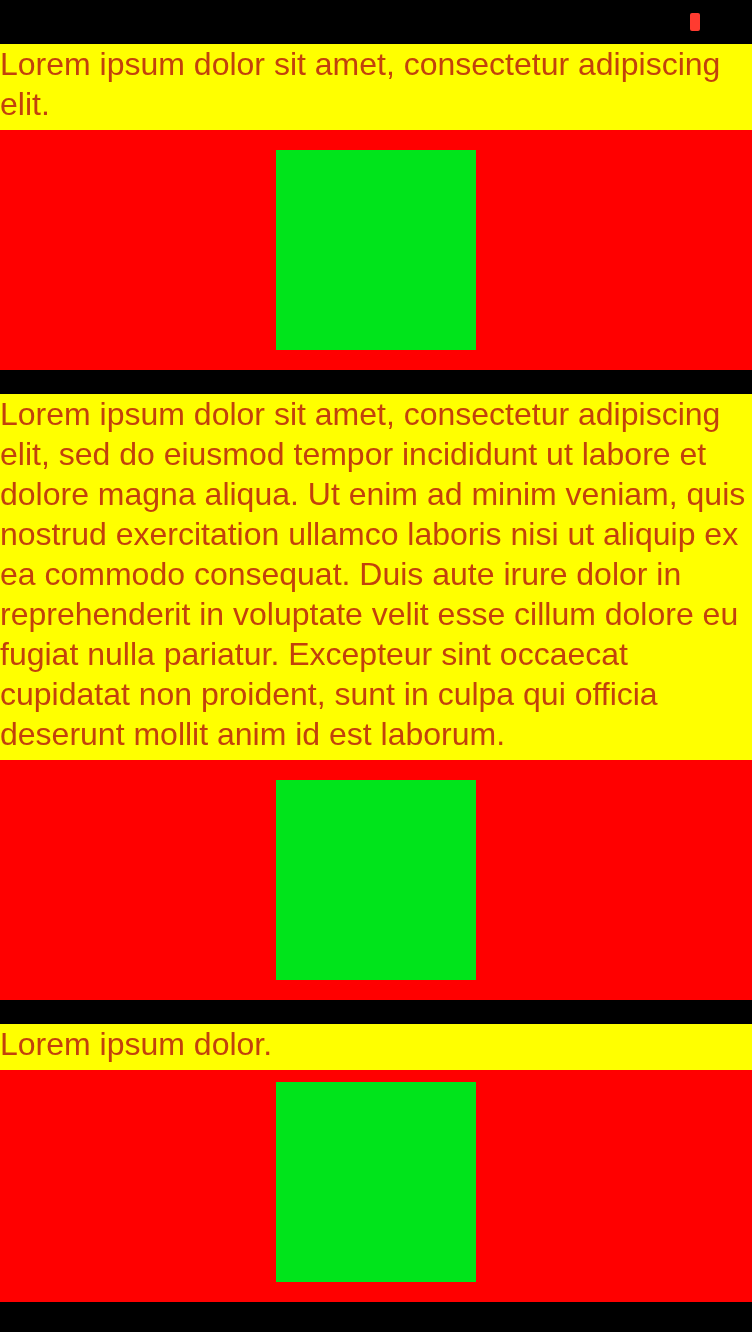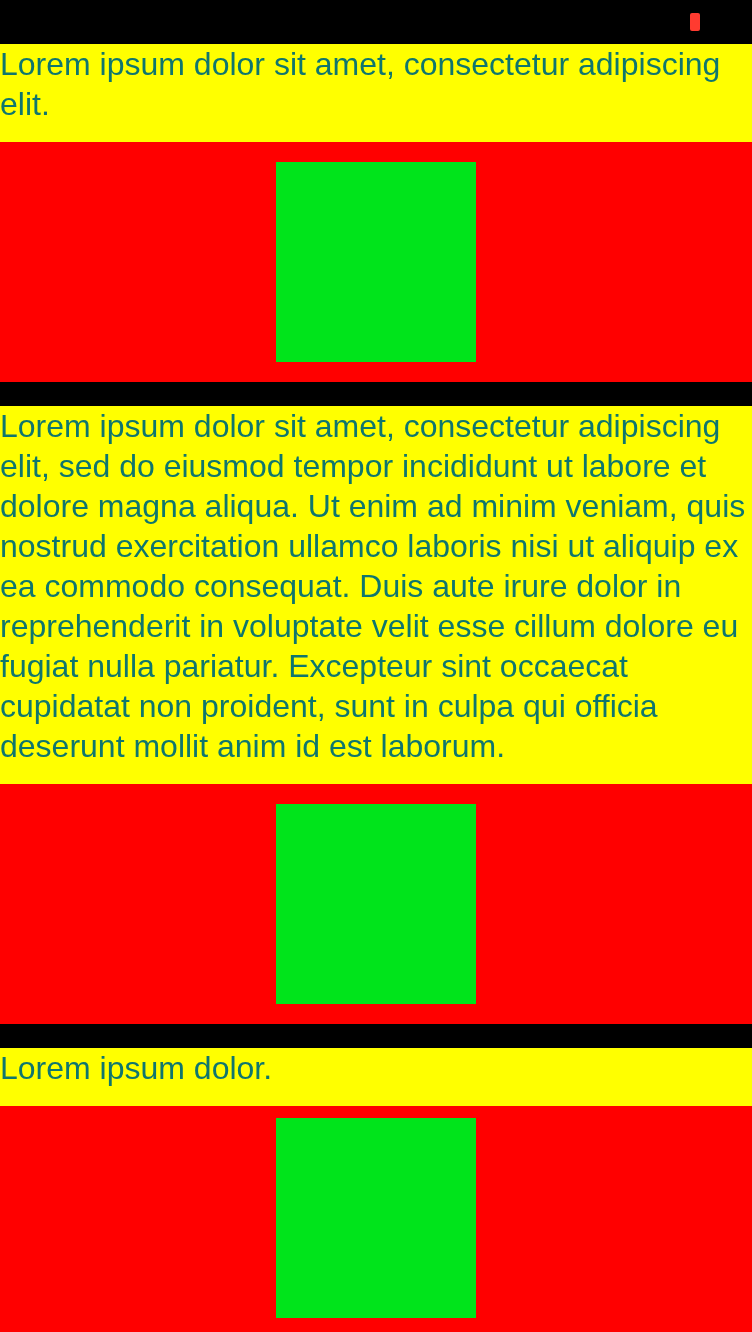--- a/index.html
+++ b/index.html
@@ -37,24 +37,24 @@
       display: flex;
       flex-direction: column;
       margin-bottom: 24px;
     }
     .cell:last-child {
       margin-bottom: 8px;
       justify-content: space-between;
     }
     .text-block {
       background: #ffff00;
-      color: #0f766e;
+      color: #c2410c;
       font-size: 32px;
       line-height: 40px;
-      padding: 0 0 18px 0;
+      padding: 0 0 6px 0;
     }
     .image-block {
       background: #ff0000;
       display: flex;
       align-items: center;
       justify-content: center;
       padding: 20px 0;
       height: 240px;
     }
     .image-block-3 {

